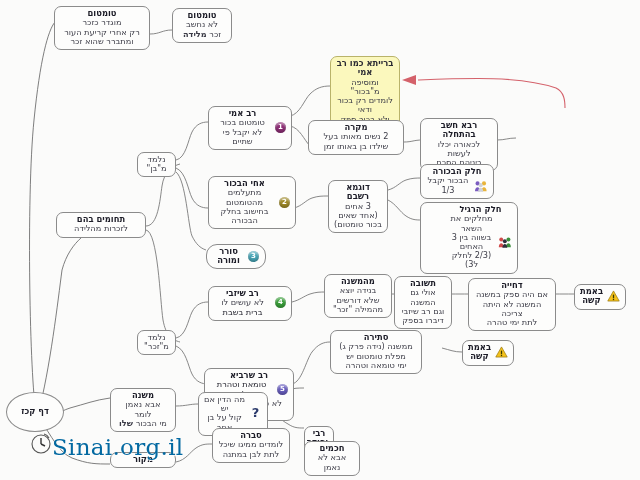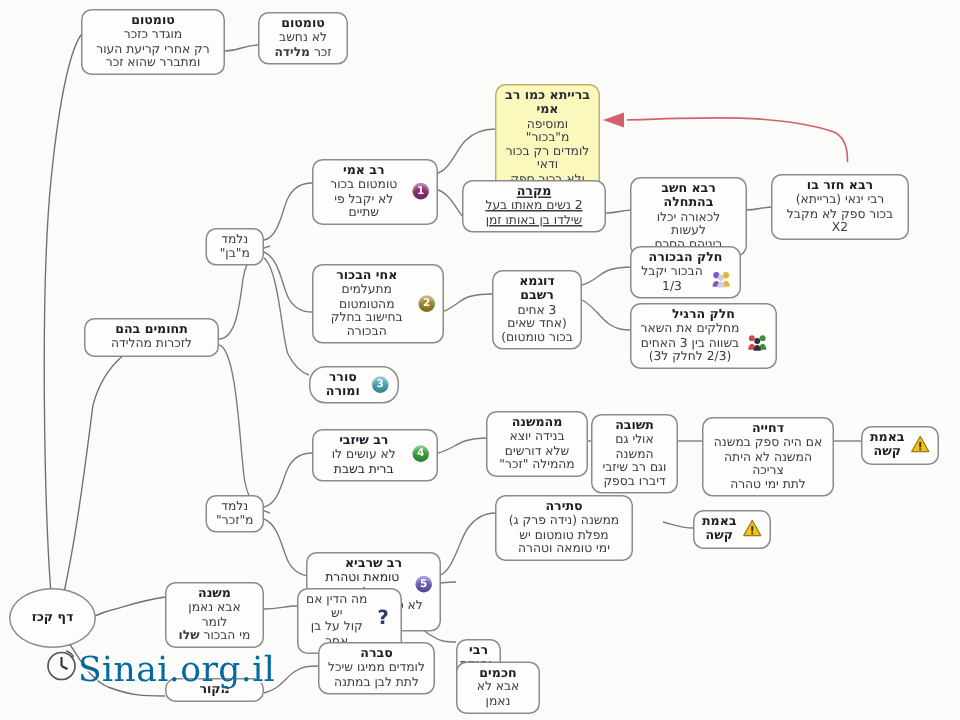--- a/index.html
+++ b/index.html
@@ -226,37 +226,32 @@
     <span class="ln">לא טמאה בטומאת לידה</span>
   </div>
 
   <div class="node yellow" style="left:330px;top:56px;width:70px;">
     <span class="ttl">ברייתא כמו רב אמי</span>
     <span class="ln">ומוסיפה מ"בכור"</span>
     <span class="ln">לומדים רק בכור ודאי</span>
     <span class="ln">ולא בכור ספק</span>
   </div>
 
-  <div class="node" style="left:308px;top:120px;width:96px;text-decoration:underline;">
+  <div class="node" style="left:308px;top:120px;width:96px;">
     <span class="ttl">מקרה</span>
     <span class="ln">2 נשים  מאותו בעל</span>
     <span class="ln">שילדו בן באותו זמן</span>
   </div>
 
   <div class="node" style="left:420px;top:118px;width:78px;">
     <span class="ttl">רבא חשב בהתחלה</span>
     <span class="ln">לכאורה יכלו לעשות</span>
     <span class="ln">ביניהם הסכם</span>
   </div>
 
-  <div class="node" style="left:514px;top:116px;width:92px;">
-    <span class="ttl">רבא חזר בו</span>
-    <span class="ln">רבי ינאי (ברייתא)</span>
-    <span class="ln">בכור ספק לא מקבל X2</span>
-  </div>
 
   <div class="node" style="left:328px;top:180px;width:60px;">
     <span class="ttl">דוגמא רשבם</span>
     <span class="ln">3 אחים</span>
     <span class="ln">(אחד שאים</span>
     <span class="ln">בכור טומטום)</span>
   </div>
 
   <div class="node" style="left:420px;top:164px;width:74px;">
     <span class="ttl">חלק הבכורה</span>
@@ -271,21 +266,21 @@
             <path d="M4.6 13.6c0-3 1.5-4.5 3-4.5s3 1.5 3 4.5z" fill="#cfd2d8"></path>
         </svg>
       </span>
       <span class="txtcol">
         <span class="ln">הבכור יקבל</span>
         <span class="ln">1/3</span>
       </span>
     </div>
   </div>
 
-  <div class="node" style="left:420px;top:202px;width:98px;">
+  <div class="node" style="left:420px;top:202px;width:98px;padding-left:28px;">
     <span class="ttl">חלק הרגיל</span>
     <div class="withicon">
       <span class="peopleicon">
         <svg viewBox="0 0 16 14" width="14" height="12">
           <circle cx="3.6" cy="4" r="2.3" fill="#d04a4a"></circle>
             <path d="M0.8 13c0-3 1.4-4.4 2.8-4.4S6.4 10 6.4 13z" fill="#d04a4a"></path>
           <circle cx="12" cy="4" r="2.3" fill="#3b8f3b"></circle>
             <path d="M9.2 13c0-3 1.4-4.4 2.8-4.4S14.8 10 14.8 13z" fill="#3b8f3b"></path>
           <circle cx="7.8" cy="6.2" r="2.3" fill="#2f2f3a"></circle>
             <path d="M5 13.8c0-3 1.4-4.4 2.8-4.4s2.8 1.4 2.8 4.4z" fill="#2f2f3a"></path>

